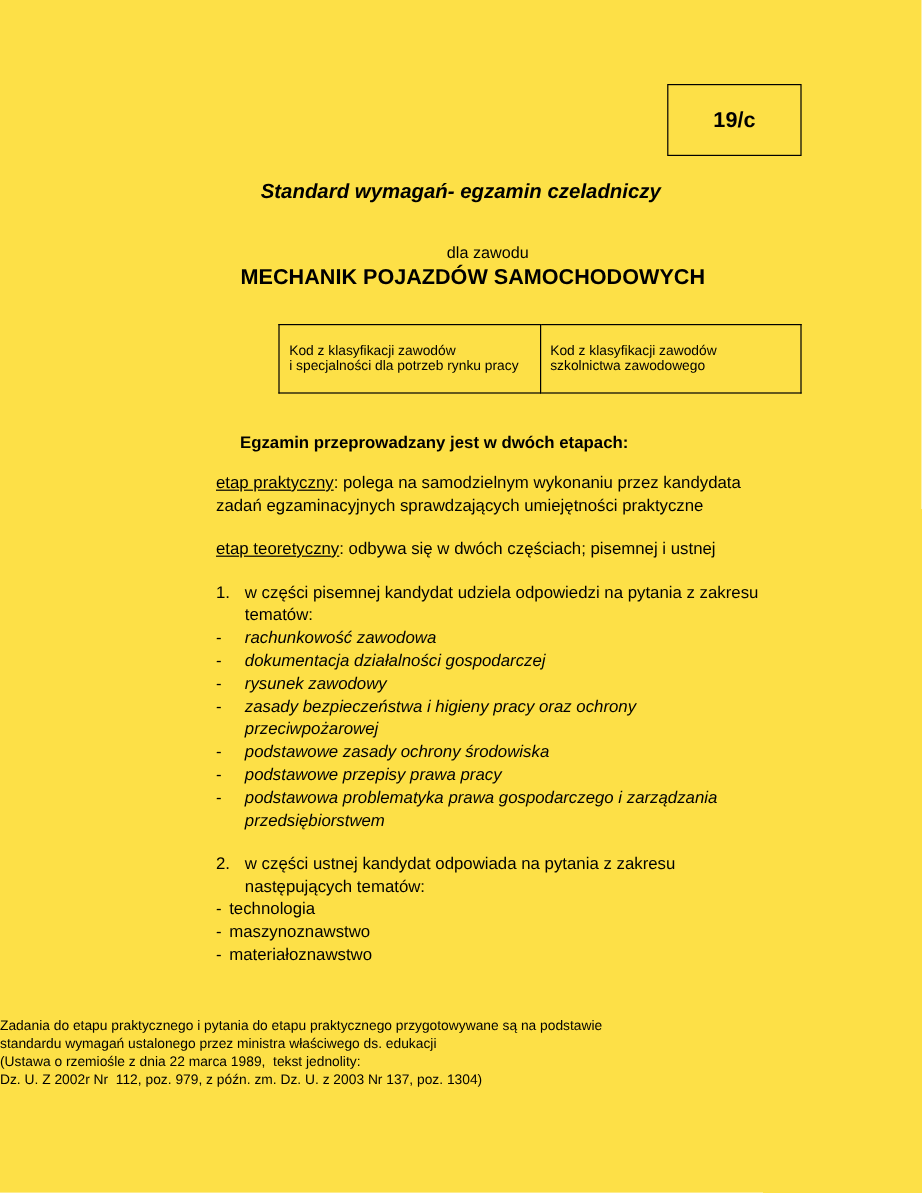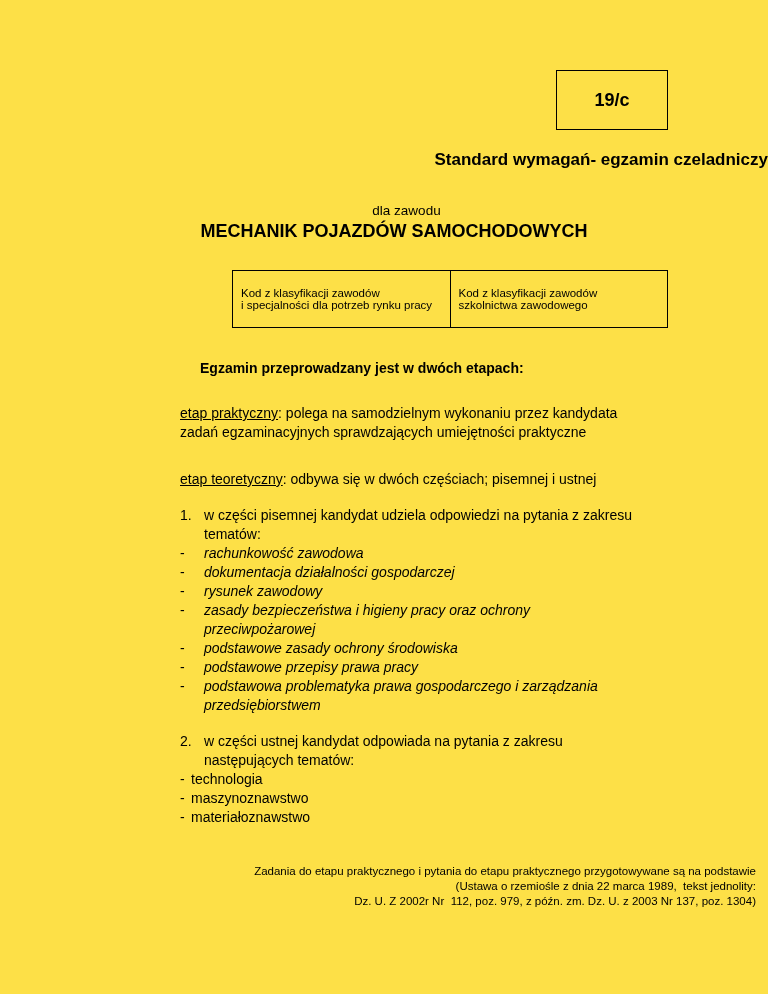--- a/index.html
+++ b/index.html
@@ -14,21 +14,21 @@
   .corner-box {
     position: absolute; top: 70px; left: 556px;
     width: 112px; height: 60px;
     border: 1px solid #000;
     display: flex; align-items: center; justify-content: center;
     font-weight: bold; font-size: 18px;
   }
 
   .content { padding-top: 150px; }
 
-  .title { text-align: right; font-weight: bold; font-size: 17px; }
+  .title { text-align: center; font-weight: bold; font-size: 17px; font-style: italic; }
   .subtitle { text-align: center; font-size: 13.5px; margin-top: 33px; padding-left: 45px; }
   .profession { text-align: center; font-weight: bold; font-size: 18px; margin-top: 3px; padding-left: 20px; }
 
   table.codes-table {
     border-collapse: collapse;
     margin: 28px 0 0 232px;
     width: 436px;
     table-layout: fixed;
   }
   table.codes-table td {
@@ -39,39 +39,39 @@
   }
   table.codes-table tr.header-row td { height: 57px; font-size: 11.5px; padding: 6px 8px; }
   table.codes-table tr.value-row td { height: 52px; font-weight: bold; font-size: 13.5px; }
 
   .section-heading {
     margin: 32px 0 0 200px;
     font-weight: bold; font-size: 14px;
   }
 
   .body-block { font-size: 14px; line-height: 19px; }
-  .para { margin: 28px 0 0 180px; width: 462px; }
+  .para { margin: 17px 0 0 180px; width: 462px; }
   .u { text-decoration: underline; }
 
   .numbered { display: flex; margin: 17px 0 0 180px; width: 462px; }
   .numbered .num { flex: 0 0 24px; }
   .numbered .ntext { flex: 1 1 auto; }
 
   .dash-list { margin-left: 180px; width: 462px; }
   .dash-item { display: flex; }
   .dash-item .dash { flex: 0 0 24px; }
   .dash-item .dtext { flex: 1 1 auto; font-style: italic; }
 
   .oral-list { margin-left: 180px; width: 462px; }
   .oral-item { display: flex; }
   .oral-item .dash { flex: 0 0 11px; }
 
   .footer {
     position: absolute; top: 848px; left: 0; width: 756px;
-    text-align: right; font-size: 11.5px; line-height: 15px; margin-top: 16px;
+    text-align: left; font-size: 11.5px; line-height: 15px;
   }
   .footer .fline { white-space: pre; }
 </style>
 </head>
 <body>
 
 <div class="page">
 
   <div class="corner-box">
     <span>19/c</span>
@@ -156,17 +156,18 @@
           <span class="dash">-</span>
           <span class="dtext">materiałoznawstwo</span>
         </div>
       </div>
 
     </div>
   </div>
 
   <div class="footer">
     <div class="fline">Zadania do etapu praktycznego i pytania do etapu praktycznego przygotowywane są na podstawie</div>
+    <div class="fline">standardu wymagań ustalonego przez ministra właściwego ds. edukacji</div>
     <div class="fline">(Ustawa o rzemiośle z dnia 22 marca 1989,  tekst jednolity:</div>
     <div class="fline">Dz. U. Z 2002r Nr  112, poz. 979, z późn. zm. Dz. U. z 2003 Nr 137, poz. 1304)</div>
   </div>
 
 </div>
 
 </body></html>

